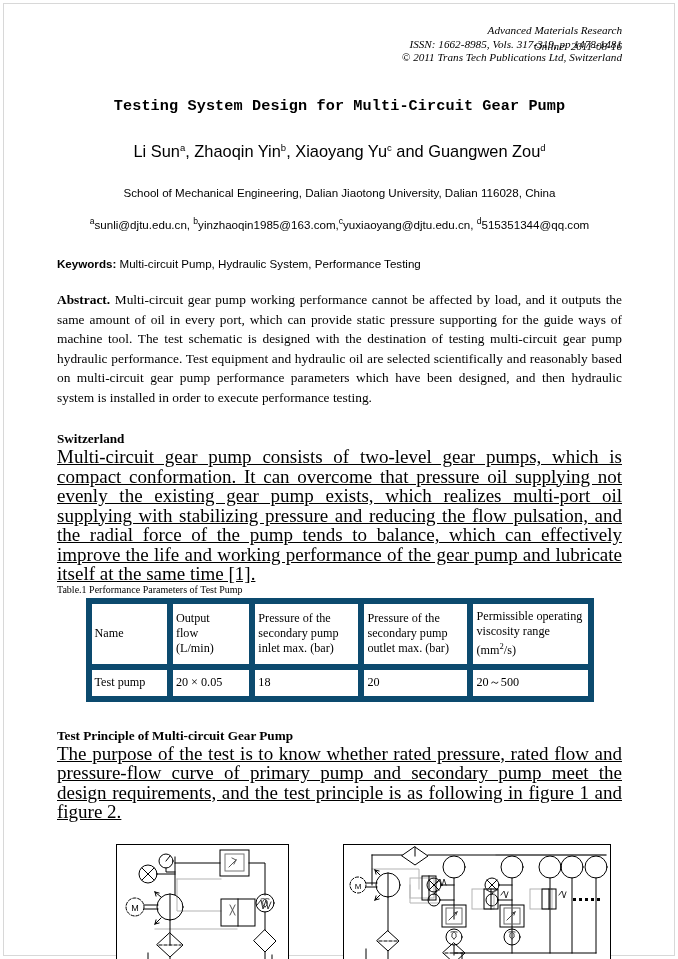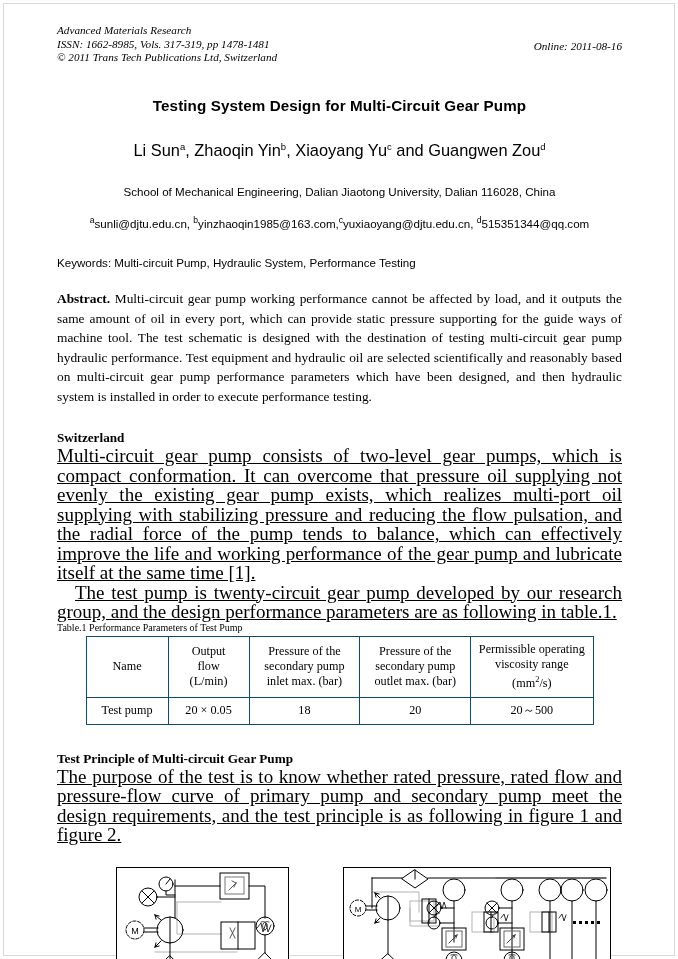--- a/index.html
+++ b/index.html
@@ -32,33 +32,34 @@
     top: 24px;
     width: 565px;
   }
 
   
   .journal-header {
     position: relative;
     font-style: italic;
     font-size: 11.2px;
     line-height: 13.6px;
+    text-align: right;
   }
   .journal-header .line { white-space: nowrap; }
   .online-date {
     position: absolute;
     right: 0;
     top: 16px;
     font-style: italic;
     font-size: 11.2px;
   }
 
   
   .doc-title {
-    font-family: Liberation Sans, sans-serif;
+    font-family: Liberation Mono, monospace;
     font-weight: bold;
     font-size: 15.2px;
     text-align: center;
     margin-top: 32px;
     letter-spacing: 0.1px;
   }
 
   
   .authors {
     font-family: "Liberation Sans", sans-serif;
@@ -81,21 +82,21 @@
     margin-top: 17px;
   }
   .emails sup { font-size: 8.6px; vertical-align: super; }
 
   
   .keywords {
     font-family: "Liberation Sans", sans-serif;
     font-size: 11.6px;
     margin-top: 26px;
   }
-  .keywords b { font-weight: normal; }
+  .keywords b { font-weight: bold; }
 
   
   .abstract {
     font-size: 13.4px;
     line-height: 19.5px;
     text-align: justify;
     margin-top: 20px;
   }
   .abstract b { font-weight: bold; }
 
@@ -120,22 +121,21 @@
     text-align: left;
     font-size: 10px;
   }
   table.params {
     border-collapse: collapse;
     margin: 3px auto 0 auto;
     width: 508px;
     font-size: 12.2px;
   }
   table.params td {
-    border: 1px solid #0c4a6e;
-    text-align: center;
+    border: 6px solid #0c4a6e;
     vertical-align: middle;
     padding: 2px 3px;
     line-height: 15px;
   }
   table.params td.c-name { width: 82px; }
   table.params td.c-flow { width: 78px; }
   table.params td.c-in   { width: 112px; }
   table.params td.c-out  { width: 112px; }
   table.params td.c-visc { width: 124px; }
   table.params tr.head td { height: 56px; }
@@ -190,21 +190,20 @@
     <div class="keywords">
       <b>Keywords:</b><span> Multi-circuit Pump, Hydraulic System, Performance Testing</span>
     </div>
 
     <div class="abstract">
       <b>Abstract.</b><span> Multi-circuit gear pump working performance cannot be affected by load, and it outputs the same amount of oil in every port, which can provide static pressure supporting for the guide ways of machine tool. The test schematic is designed with the destination of testing multi-circuit gear pump hydraulic performance. Test equipment and hydraulic oil are selected scientifically and reasonably based on multi-circuit gear pump performance parameters which have been designed, and then hydraulic system is installed in order to execute performance testing.</span>
     </div>
 
     <div class="section-heading">Switzerland</div>
     <div class="body-par">Multi-circuit gear pump consists of two-level gear pumps, which is compact conformation. It can overcome that pressure oil supplying not evenly the existing gear pump exists, which realizes multi-port oil supplying with stabilizing pressure and reducing the flow pulsation, and the radial force of the pump tends to balance, which can effectively improve the life and working performance of the gear pump and lubricate itself at the same time [1].</div>
-    <div class="body-par indent">The test pump is twenty-circuit gear pump developed by our research group, and the design performance parameters are as following in table.1.</div>
 
     <div class="table-caption">Table.1 Performance Parameters of Test Pump</div>
     <table class="params">
       <tbody>
           <tr class="head">
         <td class="c-name">Name</td>
         <td class="c-flow">
           <div>Output</div>
           <div>flow</div>
           <div>(L/min)</div>

